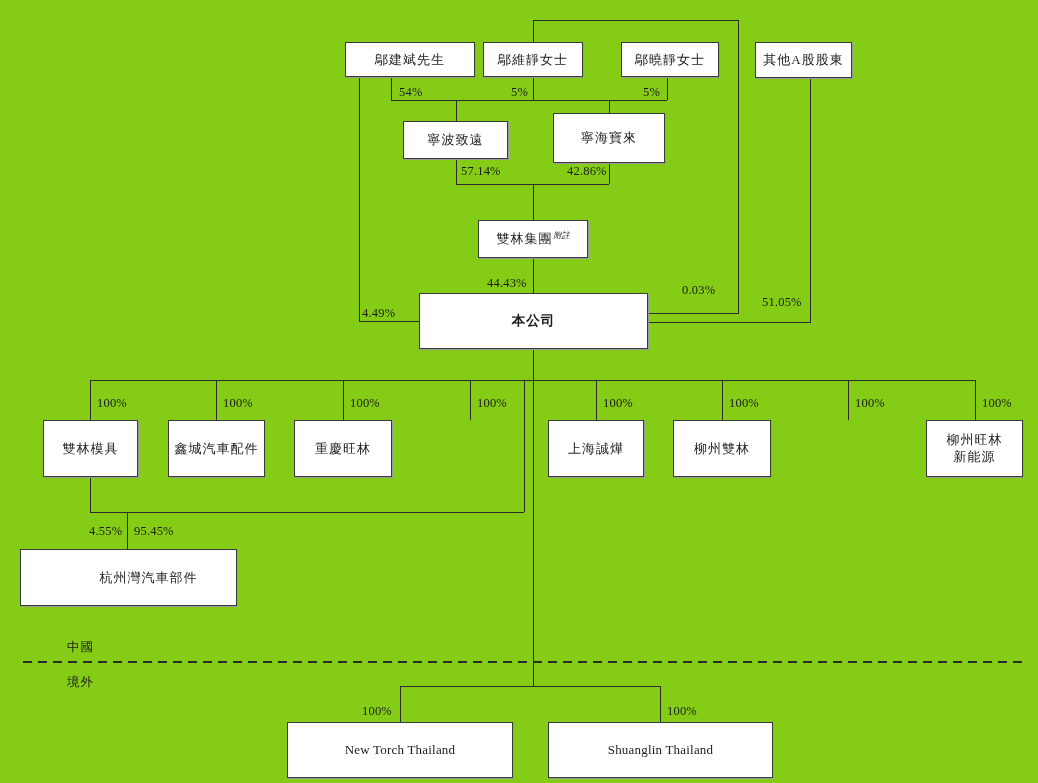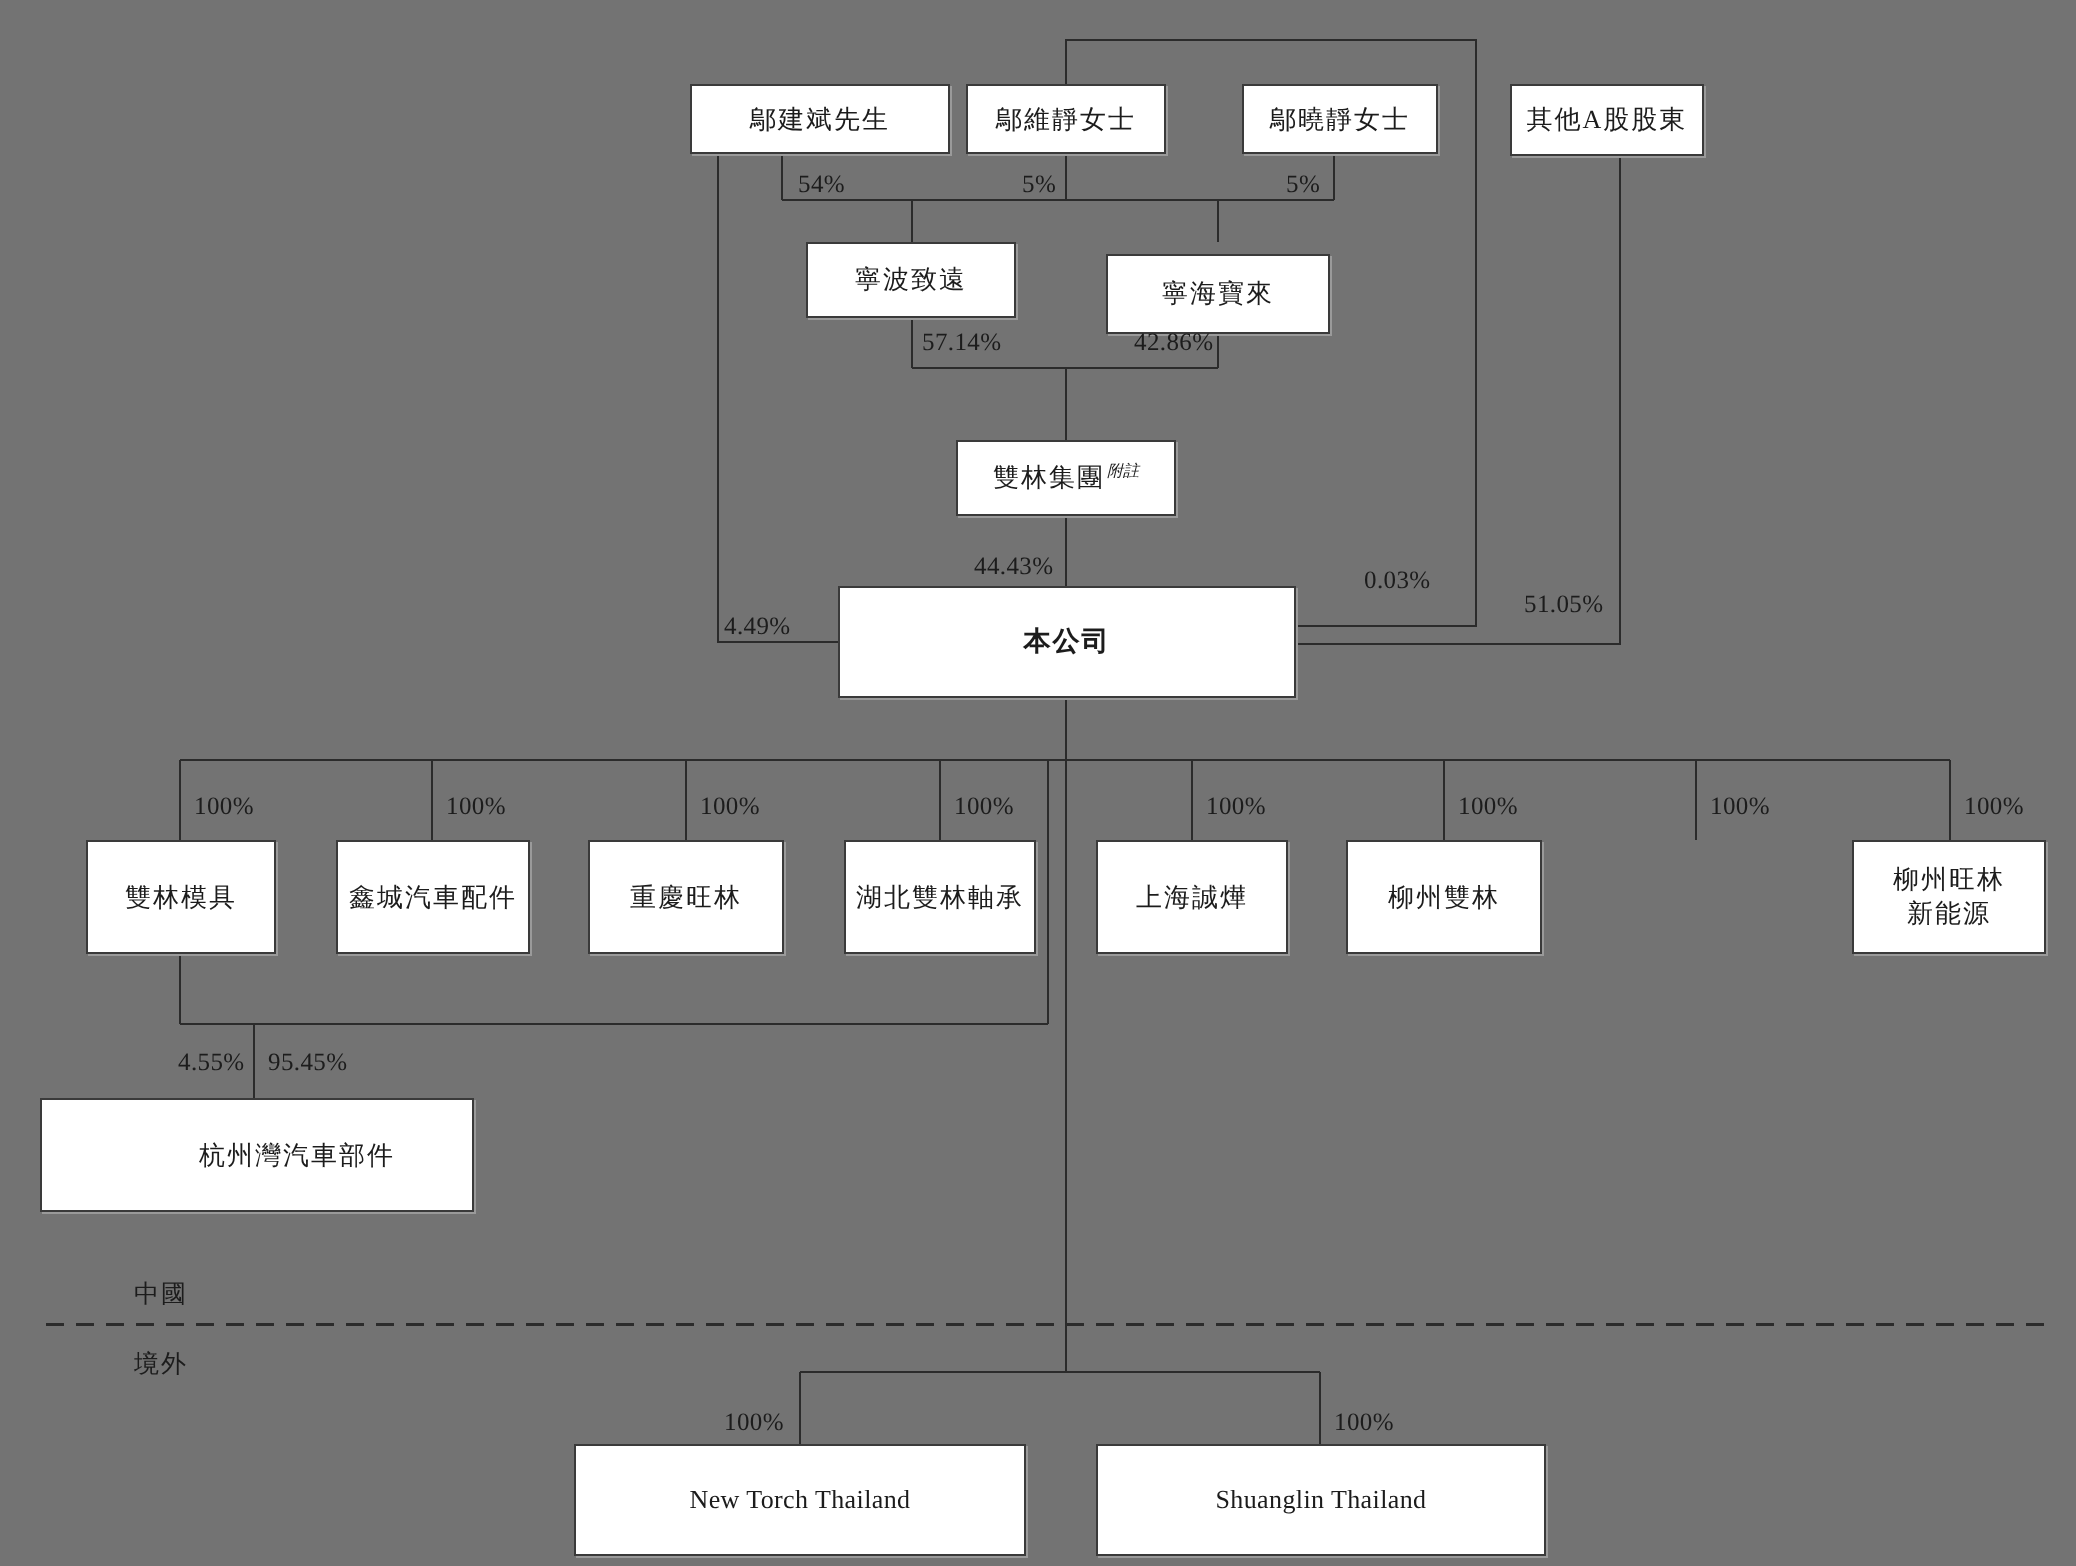--- a/index.html
+++ b/index.html
@@ -1,19 +1,19 @@
 <!DOCTYPE html>
 <html><head>
 <meta charset="utf-8">
 <style>
   html,body{margin:0;padding:0;background:#ffffff;}
   .canvas{
     position:relative;
     width:1038px;height:783px;
-    background:#737373;
+    background:#84cc16;
     font-family:"Liberation Serif","DejaVu Serif",serif;
     color:#1c1c1c;
     overflow:hidden;
   }
   .lines{position:absolute;left:0;top:0;width:1038px;height:783px;}
   .node{
     position:absolute;
     background:#ffffff;
     border:1px solid #3a3a3a;
     box-shadow:1px 1px 0 #9a9a9a;
@@ -106,43 +106,40 @@
   <div class="node" style="left:621px;top:42px;width:98px;height:35px;">
     <span>鄔曉靜女士</span>
   </div>
   <div class="node" style="left:755px;top:42px;width:97px;height:36px;">
     <span>其他A股股東</span>
   </div>
 
   <div class="node" style="left:403px;top:121px;width:105px;height:38px;">
     <span>寧波致遠</span>
   </div>
-  <div class="node" style="left:553px;top:127px;width:112px;height:40px;">
+  <div class="node" style="left:553px;top:113px;width:112px;height:50px;">
     <span>寧海寶來</span>
   </div>
 
   <div class="node" style="left:478px;top:220px;width:110px;height:38px;">
     <span><span>雙林集團</span><span class="sup">附註</span></span>
   </div>
 
   <div class="node bold" style="left:419px;top:293px;width:229px;height:56px;">
     <span>本公司</span>
   </div>
 
   <div class="node" style="left:43px;top:420px;width:95px;height:57px;">
     <span>雙林模具</span>
   </div>
   <div class="node" style="left:168px;top:420px;width:97px;height:57px;">
     <span>鑫城汽車配件</span>
   </div>
   <div class="node" style="left:294px;top:420px;width:98px;height:57px;">
     <span>重慶旺林</span>
-  </div>
-  <div class="node" style="left:422px;top:420px;width:96px;height:57px;">
-    <span>湖北雙林軸承</span>
   </div>
   <div class="node" style="left:548px;top:420px;width:96px;height:57px;">
     <span>上海誠燁</span>
   </div>
   <div class="node" style="left:673px;top:420px;width:98px;height:57px;">
     <span>柳州雙林</span>
   </div>
   <div class="node" style="left:926px;top:420px;width:97px;height:57px;">
     <span class="two-line">
       <span>柳州旺林</span>

